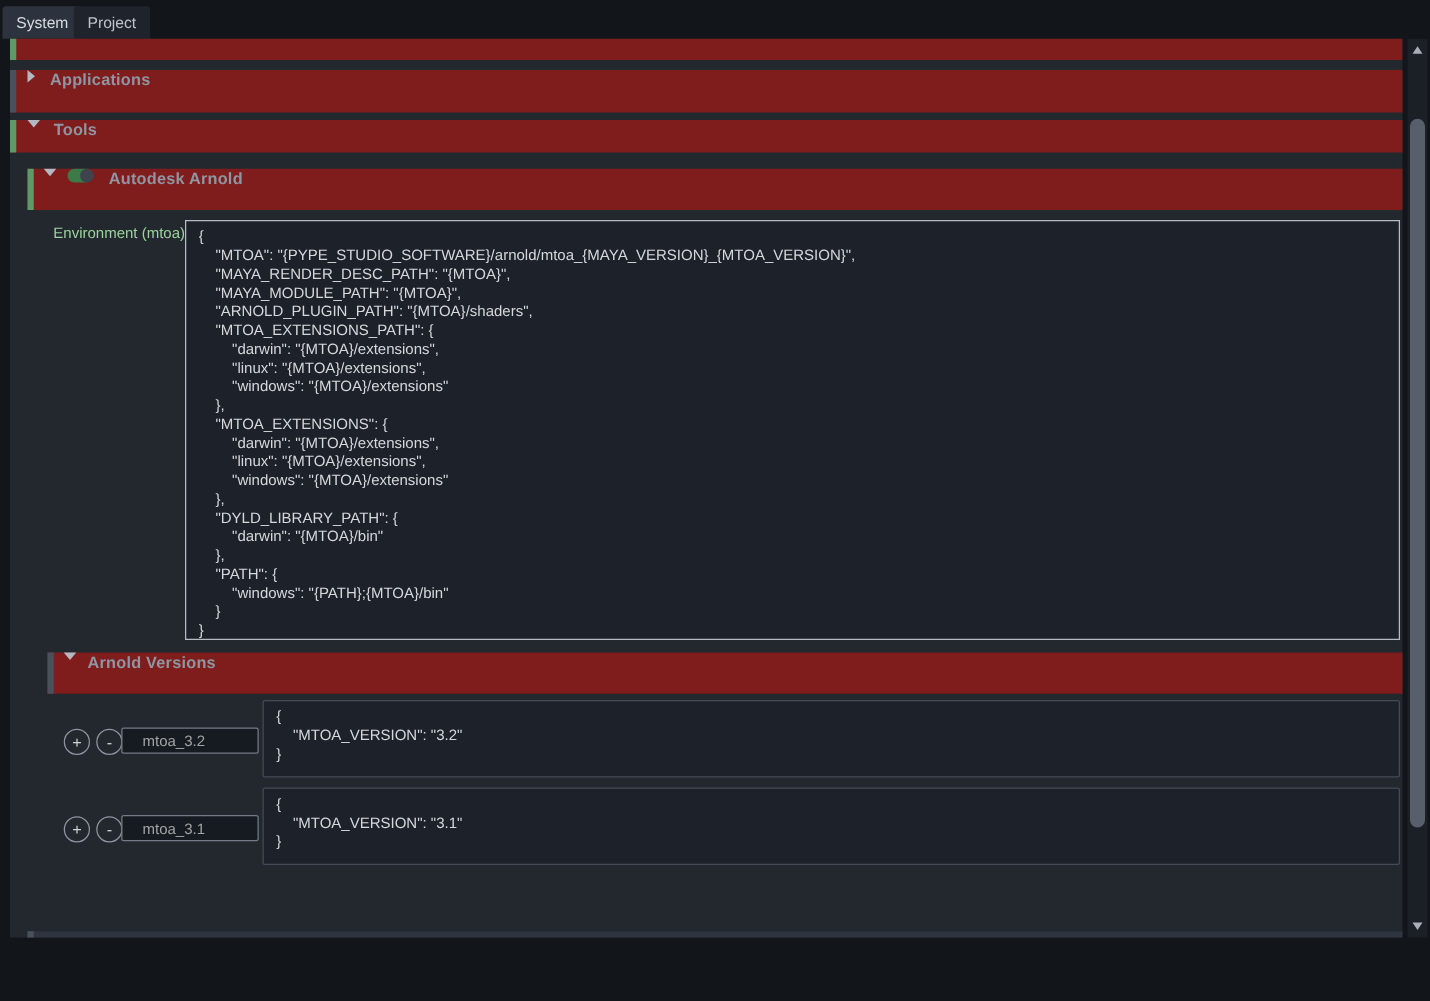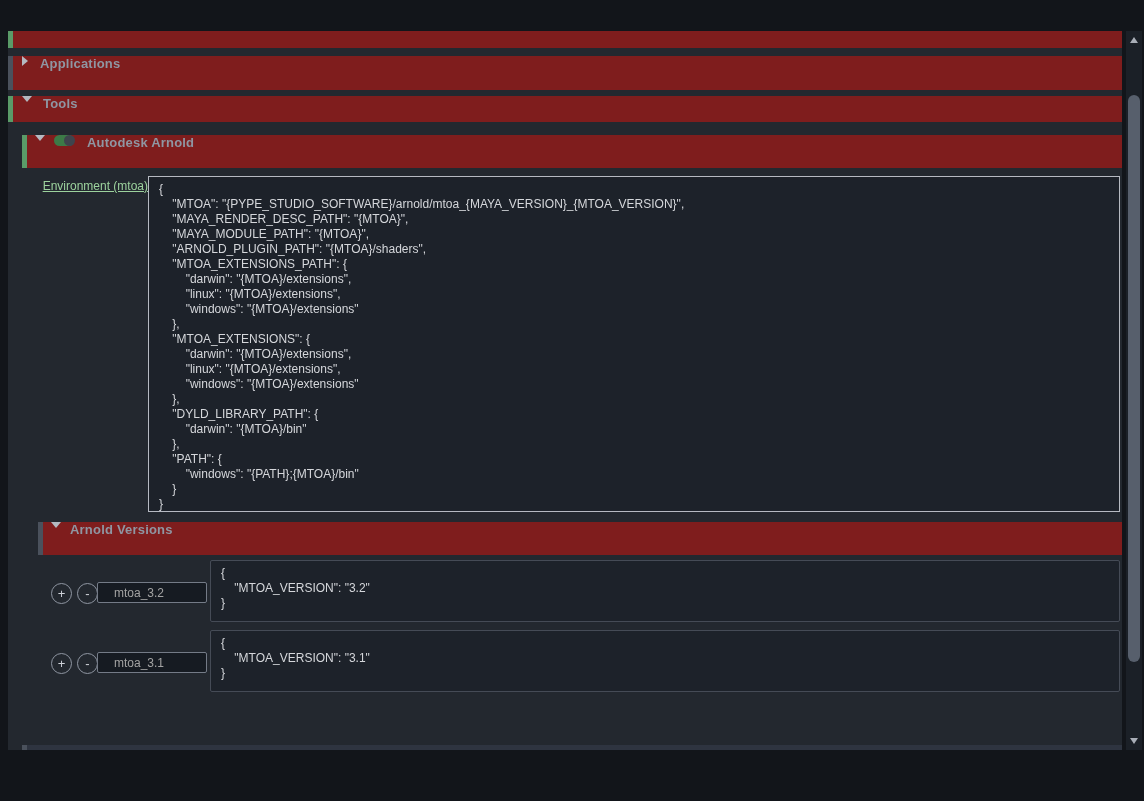--- a/index.html
+++ b/index.html
@@ -27,21 +27,21 @@
   .bl-green { border-left:5px solid #5a9b68; }
   .bl-gray  { border-left:5px solid #4a515c; }
   .arr-down { width:0; height:0; border-left:5px solid transparent; border-right:5px solid transparent; border-top:6px solid #b4b9c1; margin-right:11px; }
   .arr-right{ width:0; height:0; border-top:5px solid transparent; border-bottom:5px solid transparent; border-left:6px solid #b4b9c1; margin-right:12px; }
   .clip { position:absolute; left:0; top:0; width:1114px; height:17px; overflow:hidden; }
   .clip .hdr { top:-17px; left:0; width:1114px; height:34px; }
   .toggle { position:relative; width:20px; height:11px; border-radius:6px; background:#3c7a47; margin-right:13px; }
   .toggle::after { content:""; position:absolute; right:-1px; top:0; width:11px; height:11px; border-radius:50%; background:#3e444d; }
   .envlabel {
     position:absolute; left:10px; top:148px; width:130px; text-align:right;
-    font-size:12px; color:#9cd29d;text-decoration:underline;
+    font-size:12px; color:#9cd29d;
   }
   .codebox {
     position:absolute; background:#1d222a; color:#d5d7db;
     font-size:12px; line-height:15px; white-space:pre; overflow:hidden;
     padding:5px 10px; font-family:"Liberation Sans", sans-serif;
   }
   .codebox.big  { left:140px; top:145px; width:972px; height:336px; border:1px solid #b6bac2; }
   .codebox.sm1  { left:202px; top:529px; width:910px; height:62px; border:1px solid #454b56; border-radius:2px; }
   .codebox.sm2  { left:202px; top:599px; width:910px; height:62px; border:1px solid #454b56; border-radius:2px; }
   .circle-btn {
@@ -72,20 +72,24 @@
     position:absolute; right:13px; top:10px; height:26px; padding:0 9px;
     border:1px solid #9aa1ad; border-radius:6px; background:transparent;
     color:#d4d7dc; font-size:12.5px; font-family:"Liberation Sans", sans-serif; cursor:default;
   }
 </style>
 </head>
 <body>
 
 <div class="screen">
 
+  <div class="tabbar">
+    <div class="tab active">System</div>
+    <div class="tab inactive">Project</div>
+  </div>
 
   <div class="content">
 
     <div class="clip">
       <div class="hdr bl-green">
         <span class="arr-right"></span>
         <span class="hlabel">Modules</span>
       </div>
     </div>
 

